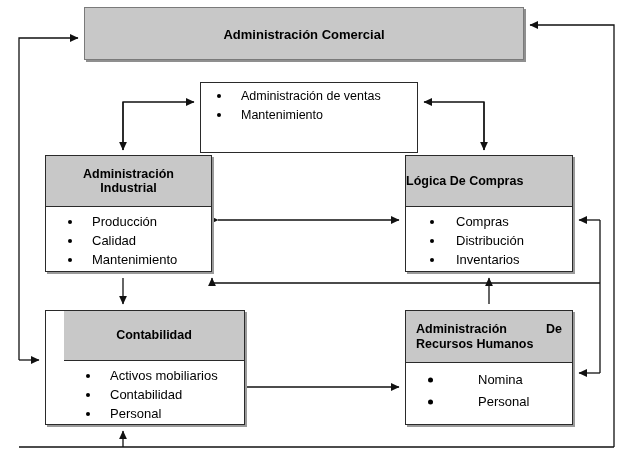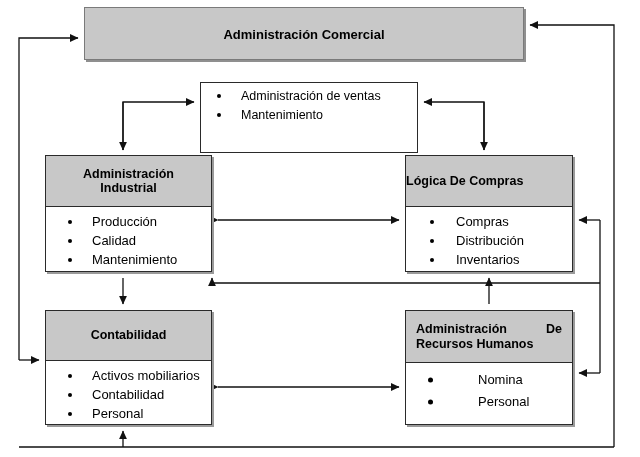--- a/index.html
+++ b/index.html
@@ -30,21 +30,21 @@
   #box-ventas{left:200px;top:82px;width:218px;height:71px;}
   #box-ventas .body{padding-top:4px;}
   #box-ventas ul.items li{padding-left:40px;font-size:12.5px;line-height:1.5;}
   #box-ventas ul.items li .bul{left:16px;}
   #box-ventas .clip{overflow:hidden;height:56px;}
 
   #box-industrial{left:45px;top:155px;width:167px;height:117px;box-shadow:2px 2px 0 0 #9a9a9a;}
   #box-industrial .hdr{height:51px;}
   #box-compras{left:405px;top:155px;width:168px;height:117px;box-shadow:2px 2px 0 0 #9a9a9a;}
   #box-compras .hdr{height:51px;justify-content:flex-start;text-align:left;}
-  #box-contabilidad{left:45px;top:310px;width:167px;height:115px;box-shadow:2px 2px 0 0 #9a9a9a;}
+  #box-contabilidad{left:45px;top:310px;width:200px;height:115px;box-shadow:2px 2px 0 0 #9a9a9a;padding-left:18px;}
   #box-contabilidad .hdr{height:50px;}
   #box-rrhh{left:405px;top:310px;width:168px;height:115px;box-shadow:2px 2px 0 0 #9a9a9a;}
   #box-rrhh .hdr{height:52px;flex-direction:column;justify-content:center;align-items:stretch;
                  padding:0 10px;}
   #box-rrhh .hdr .l1{display:flex;justify-content:space-between;}
   #box-rrhh .hdr .l2{text-align:left;}
   #box-rrhh ul.items li{padding-left:72px;line-height:1.7;}
   #box-rrhh ul.items li .bul{left:22px;width:5px;height:5px;}
   #box-compras ul.items li{padding-left:50px;}
   #box-compras ul.items li .bul{left:24px;}

